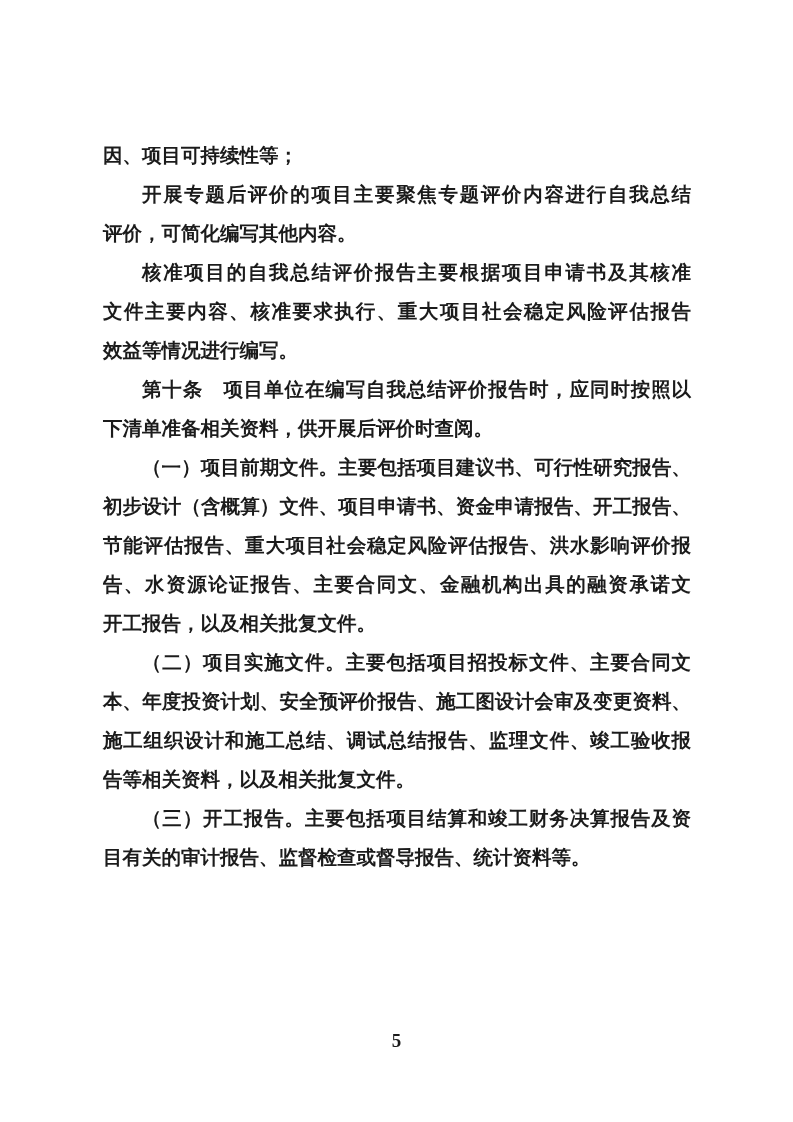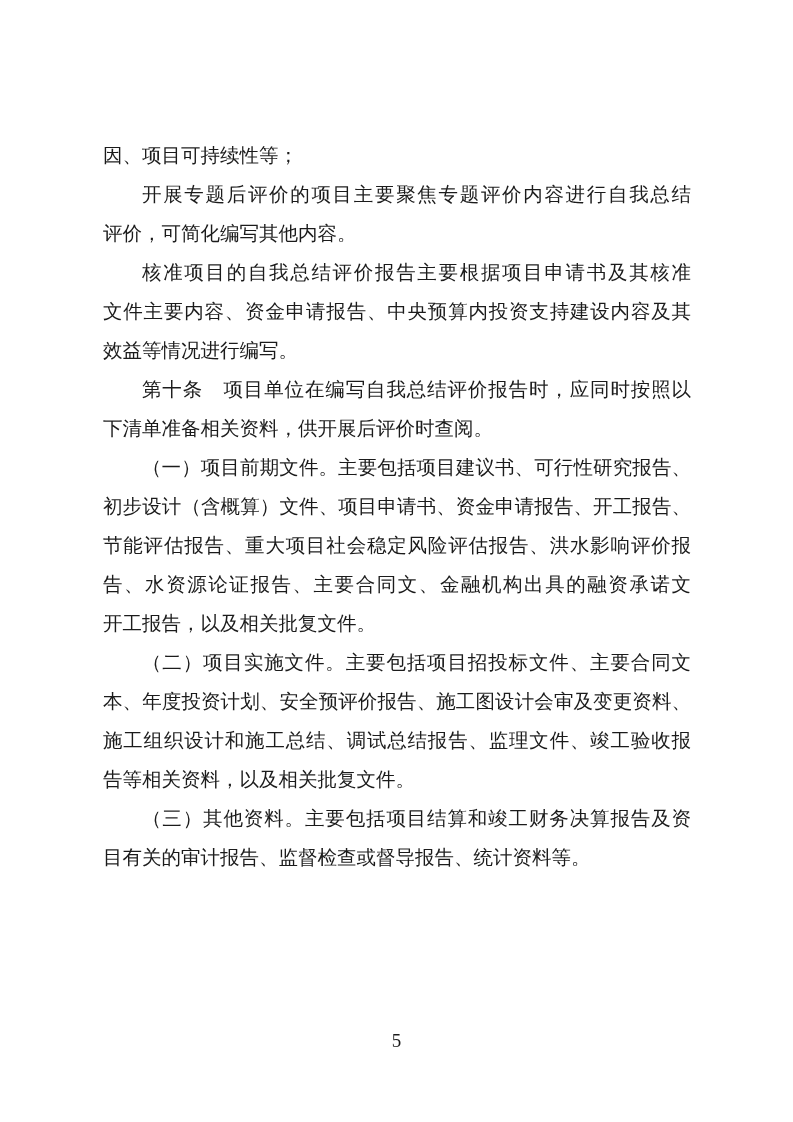--- a/index.html
+++ b/index.html
@@ -8,20 +8,21 @@
     height: 1122px;
     background: #ffffff;
     font-family: "Liberation Sans", sans-serif;
   }
   .page {
     position: relative;
     width: 793px;
     height: 1122px;
     background: #ffffff;
     overflow: hidden;
+    font-weight: bold;
   }
   .body-text {
     position: absolute;
     left: 103px;
     top: 136px;
     width: 588px;
     font-size: 19.5px;
     line-height: 39px;
     color: #1b1b1b;
     letter-spacing: 0;
@@ -52,30 +53,30 @@
 </style>
 </head>
 <body>
 
 <div class="page">
   <div class="body-text" id="doc-body">
       <div class="line">因、项目可持续性等；</div>
       <div class="line jl ind">开展专题后评价的项目主要聚焦专题评价内容进行自我总结</div>
       <div class="line">评价，可简化编写其他内容。</div>
       <div class="line jl ind">核准项目的自我总结评价报告主要根据项目申请书及其核准</div>
-      <div class="line jl">文件主要内容、资金申请报告、中央预算内投资支持建设内容及其</div>
+      <div class="line jl">文件主要内容、核准要求执行、重大项目社会稳定风险评估报告</div>
       <div class="line">效益等情况进行编写。</div>
       <div class="line jl ind">第十条　项目单位在编写自我总结评价报告时，应同时按照以</div>
       <div class="line">下清单准备相关资料，供开展后评价时查阅。</div>
       <div class="line jl ind">（一）项目前期文件。主要包括项目建议书、可行性研究报告、</div>
       <div class="line jl">初步设计（含概算）文件、项目申请书、资金申请报告、开工报告、</div>
       <div class="line jl">节能评估报告、重大项目社会稳定风险评估报告、洪水影响评价报</div>
       <div class="line jl">告、水资源论证报告、主要合同文、金融机构出具的融资承诺文</div>
       <div class="line">开工报告，以及相关批复文件。</div>
       <div class="line jl ind">（二）项目实施文件。主要包括项目招投标文件、主要合同文</div>
       <div class="line jl">本、年度投资计划、安全预评价报告、施工图设计会审及变更资料、</div>
       <div class="line jl">施工组织设计和施工总结、调试总结报告、监理文件、竣工验收报</div>
       <div class="line">告等相关资料，以及相关批复文件。</div>
-      <div class="line jl ind">（三）其他资料。主要包括项目结算和竣工财务决算报告及资</div>
+      <div class="line jl ind">（三）开工报告。主要包括项目结算和竣工财务决算报告及资</div>
       <div class="line">目有关的审计报告、监督检查或督导报告、统计资料等。</div>
     </div>
   <div class="page-number">5</div>
 </div>
 
 </body></html>

